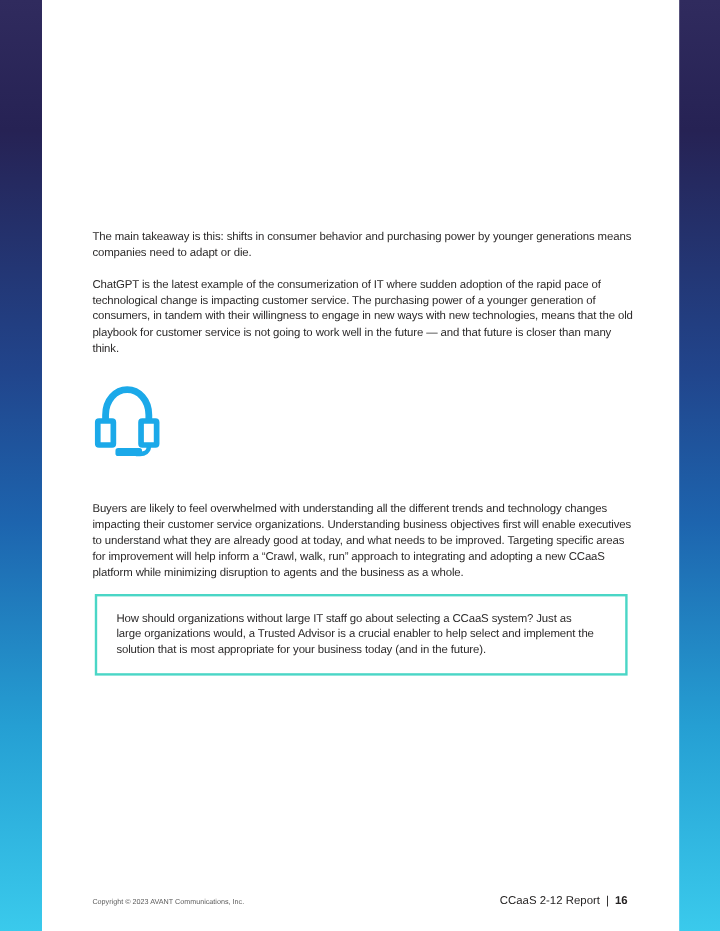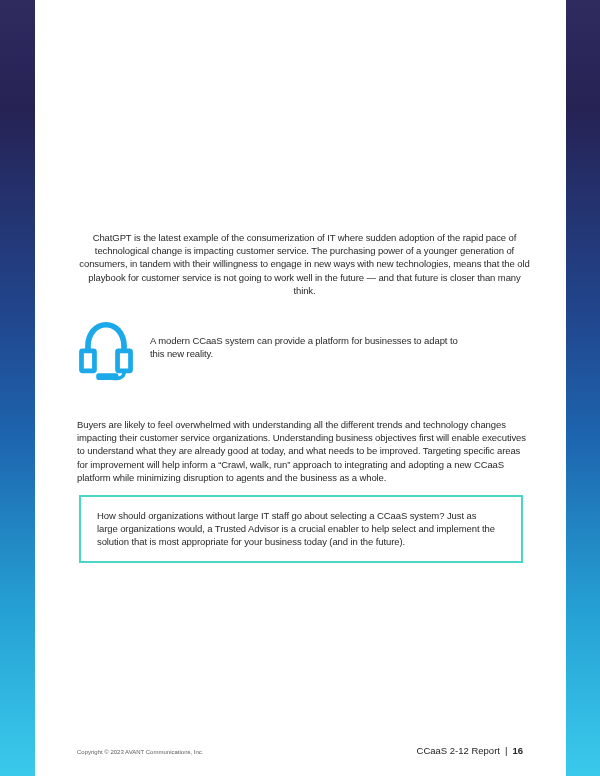--- a/index.html
+++ b/index.html
@@ -30,21 +30,21 @@
     position: absolute;
     left: 77px;
     width: 455px;
     margin: 0;
     font-size: 9.5px;
     line-height: 13.2px;
     letter-spacing: -0.1px;
     color: #2B2929;
   }
   .p1 { top: 191px; }
-  .p2 { top: 231px; text-align: center; }
+  .p2 { top: 231px; }
   .p3 { top: 418px; }
   .highlight-icon {
     position: absolute;
     left: 72px;
     top: 316px;
     width: 68px;
     height: 68px;
   }
   .highlight-caption {
     position: absolute;
@@ -94,34 +94,34 @@
   }
   .footer-report .sep { margin: 0 5px; color: #262424; }
   .footer-report .pagenum { font-weight: bold; text-align: right; }
 </style>
 </head>
 <body>
 
 <div class="canvas">
   <div class="sheet"></div>
 
+  <p class="para p1">The main takeaway is this: shifts in consumer behavior and purchasing power by younger generations means companies need to adapt or die.</p>
 
   <p class="para p2">ChatGPT is the latest example of the consumerization of IT where sudden adoption of the rapid pace of technological change is impacting customer service. The purchasing power of a younger generation of consumers, in tandem with their willingness to engage in new ways with new technologies, means that the old playbook for customer service is not going to work well in the future — and that future is closer than many think.</p>
 
   <svg class="highlight-icon" viewBox="0 0 66 66" xmlns="http://www.w3.org/2000/svg" aria-hidden="true">
     <g fill="none" stroke="#1BA9E9">
       <path d="M15.5 41 V29 C15.5 17 23.5 8.5 33 8.5 C42.5 8.5 50.5 17 50.5 29 V41" stroke-width="5.5"></path>
       <path d="M50.5 50 V54.5 C50.5 58.5 47 60.5 43.5 60.5 H40" stroke-width="3.6"></path>
       <rect x="9.2" y="33.8" width="12.6" height="19.4" rx="1" stroke-width="4.6" fill="#ffffff"></rect>
       <rect x="44.2" y="33.8" width="12.6" height="19.4" rx="1" stroke-width="4.6" fill="#ffffff"></rect>
       <rect x="23.5" y="55.6" width="21.5" height="6.6" rx="2.2" fill="#1BA9E9" stroke="none"></rect>
     </g>
   </svg>
 
-  <p class="highlight-caption">A modern CCaaS system can provide a platform for businesses to adapt to this new reality.</p>
 
   <p class="para p3">Buyers are likely to feel overwhelmed with understanding all the different trends and technology changes impacting their customer service organizations. Understanding business objectives first will enable executives to understand what they are already good at today, and what needs to be improved. Targeting specific areas for improvement will help inform a “Crawl, walk, run” approach to integrating and adopting a new CCaaS platform while minimizing disruption to agents and the business as a whole.</p>
 
   <div class="callout">
     <p>How should organizations without large IT staff go about selecting a CCaaS system? Just as large organizations would, a Trusted Advisor is a crucial enabler to help select and implement the solution that is most appropriate for your business today (and in the future).</p>
   </div>
 
   <p class="footer-copyright">Copyright © 2023 AVANT Communications, Inc.</p>
 
   <p class="footer-report">

